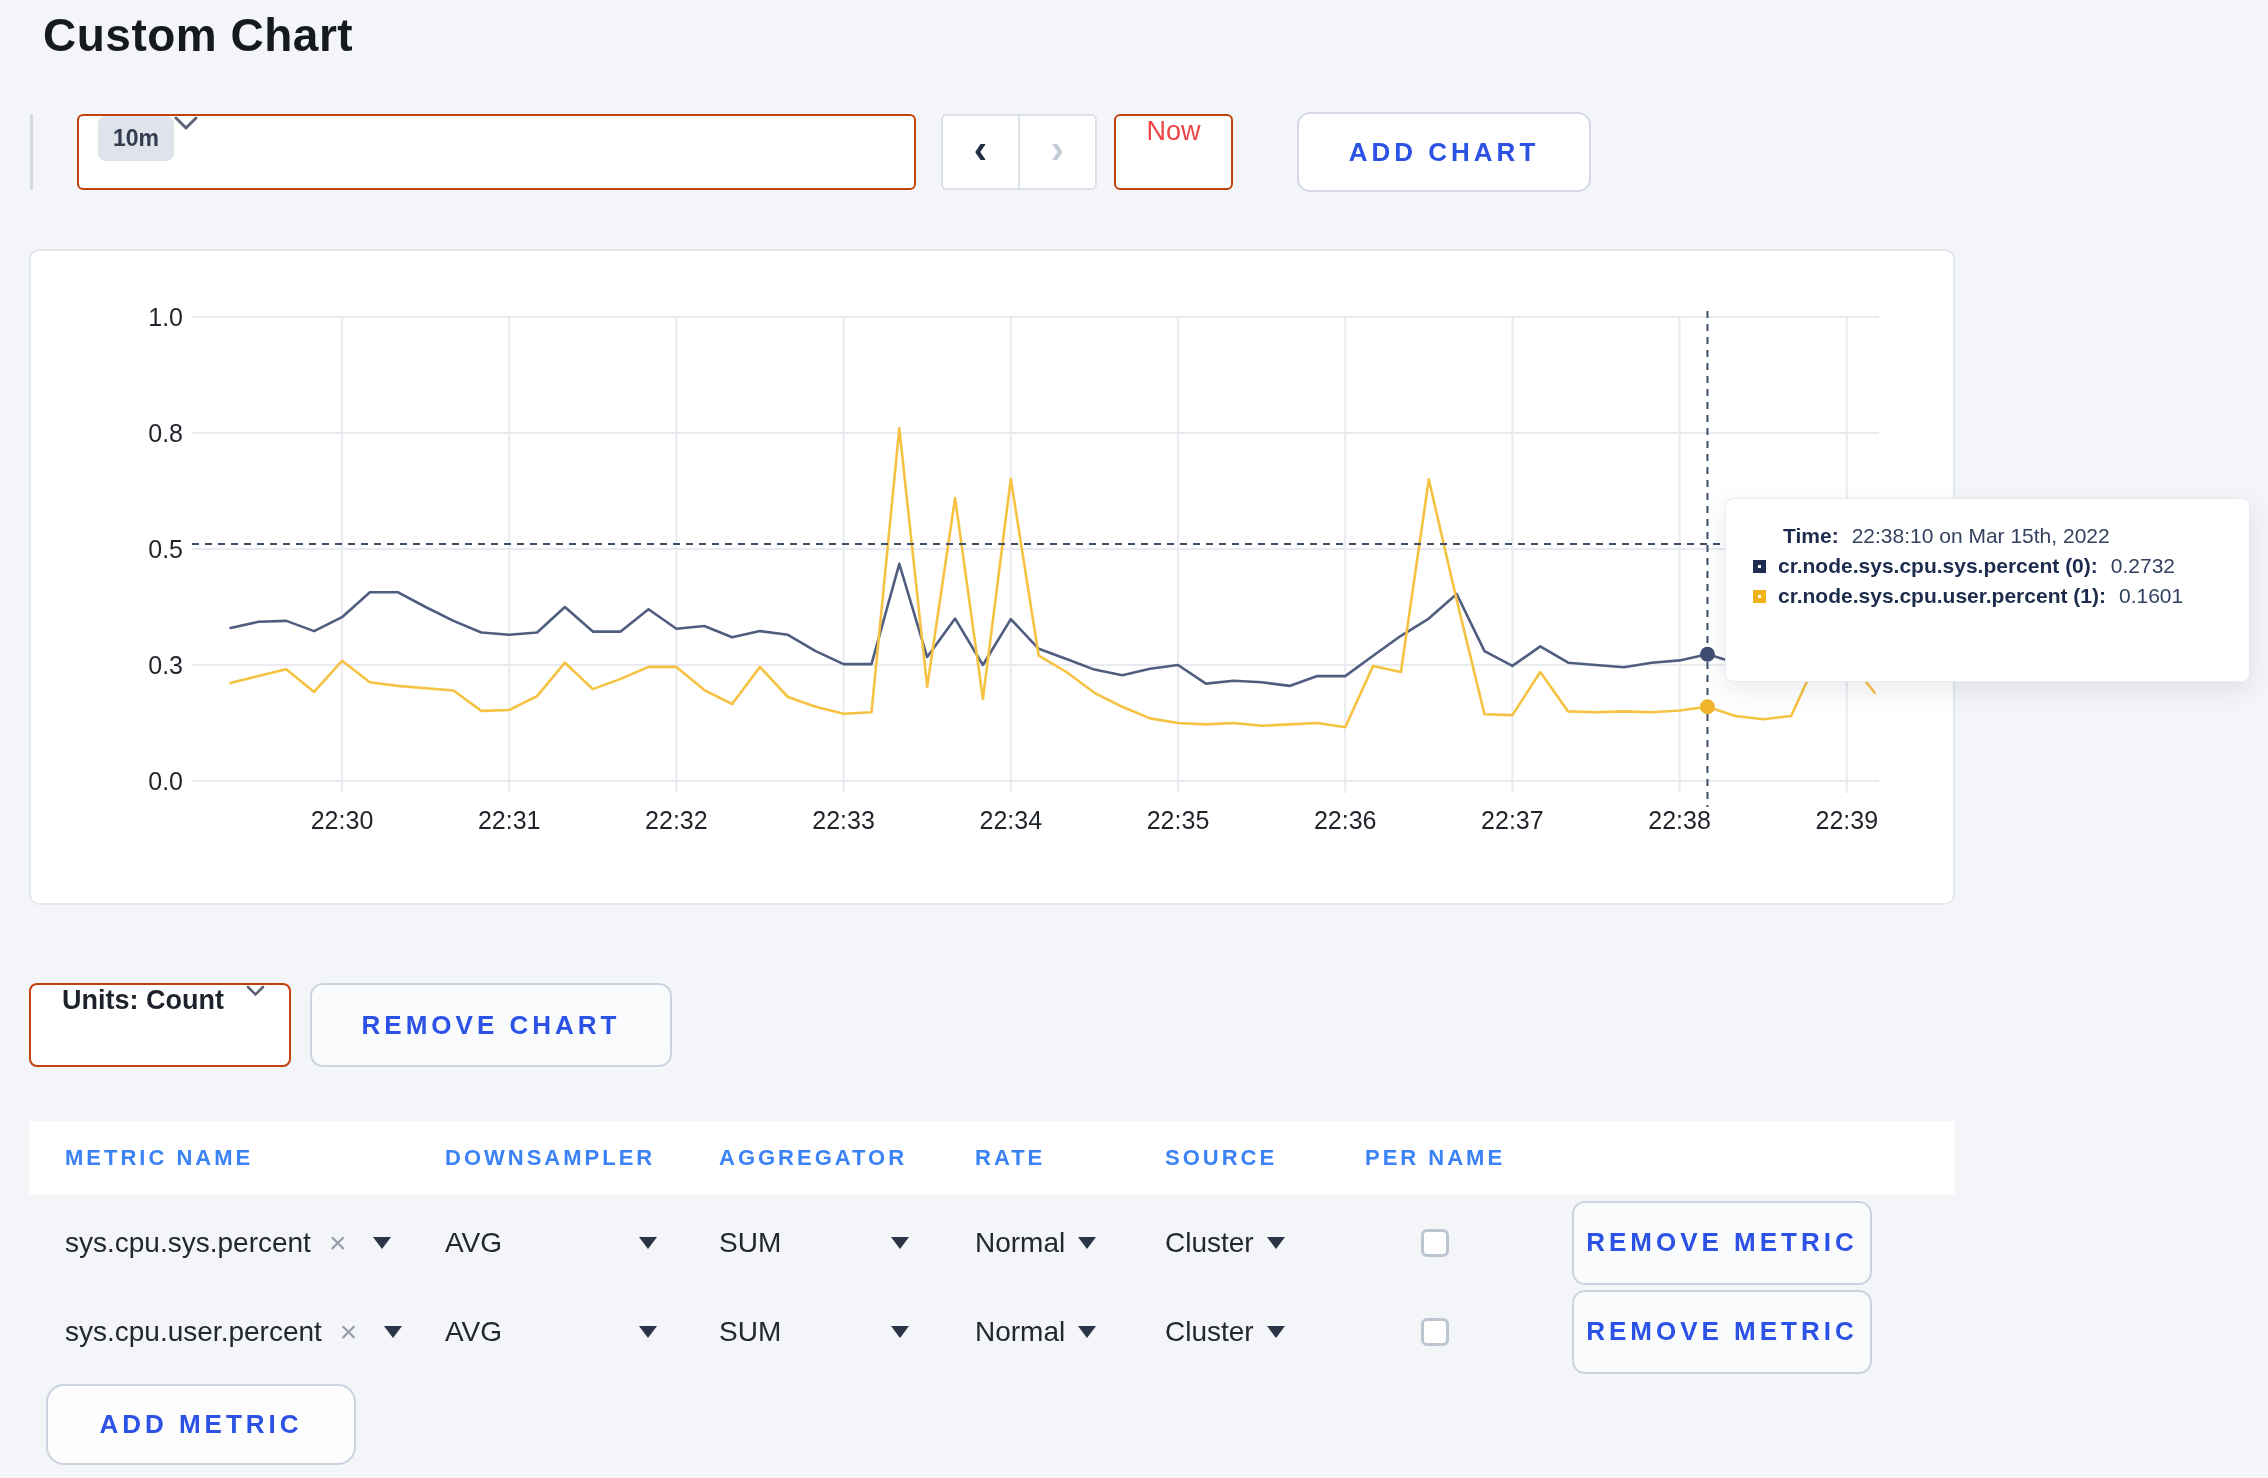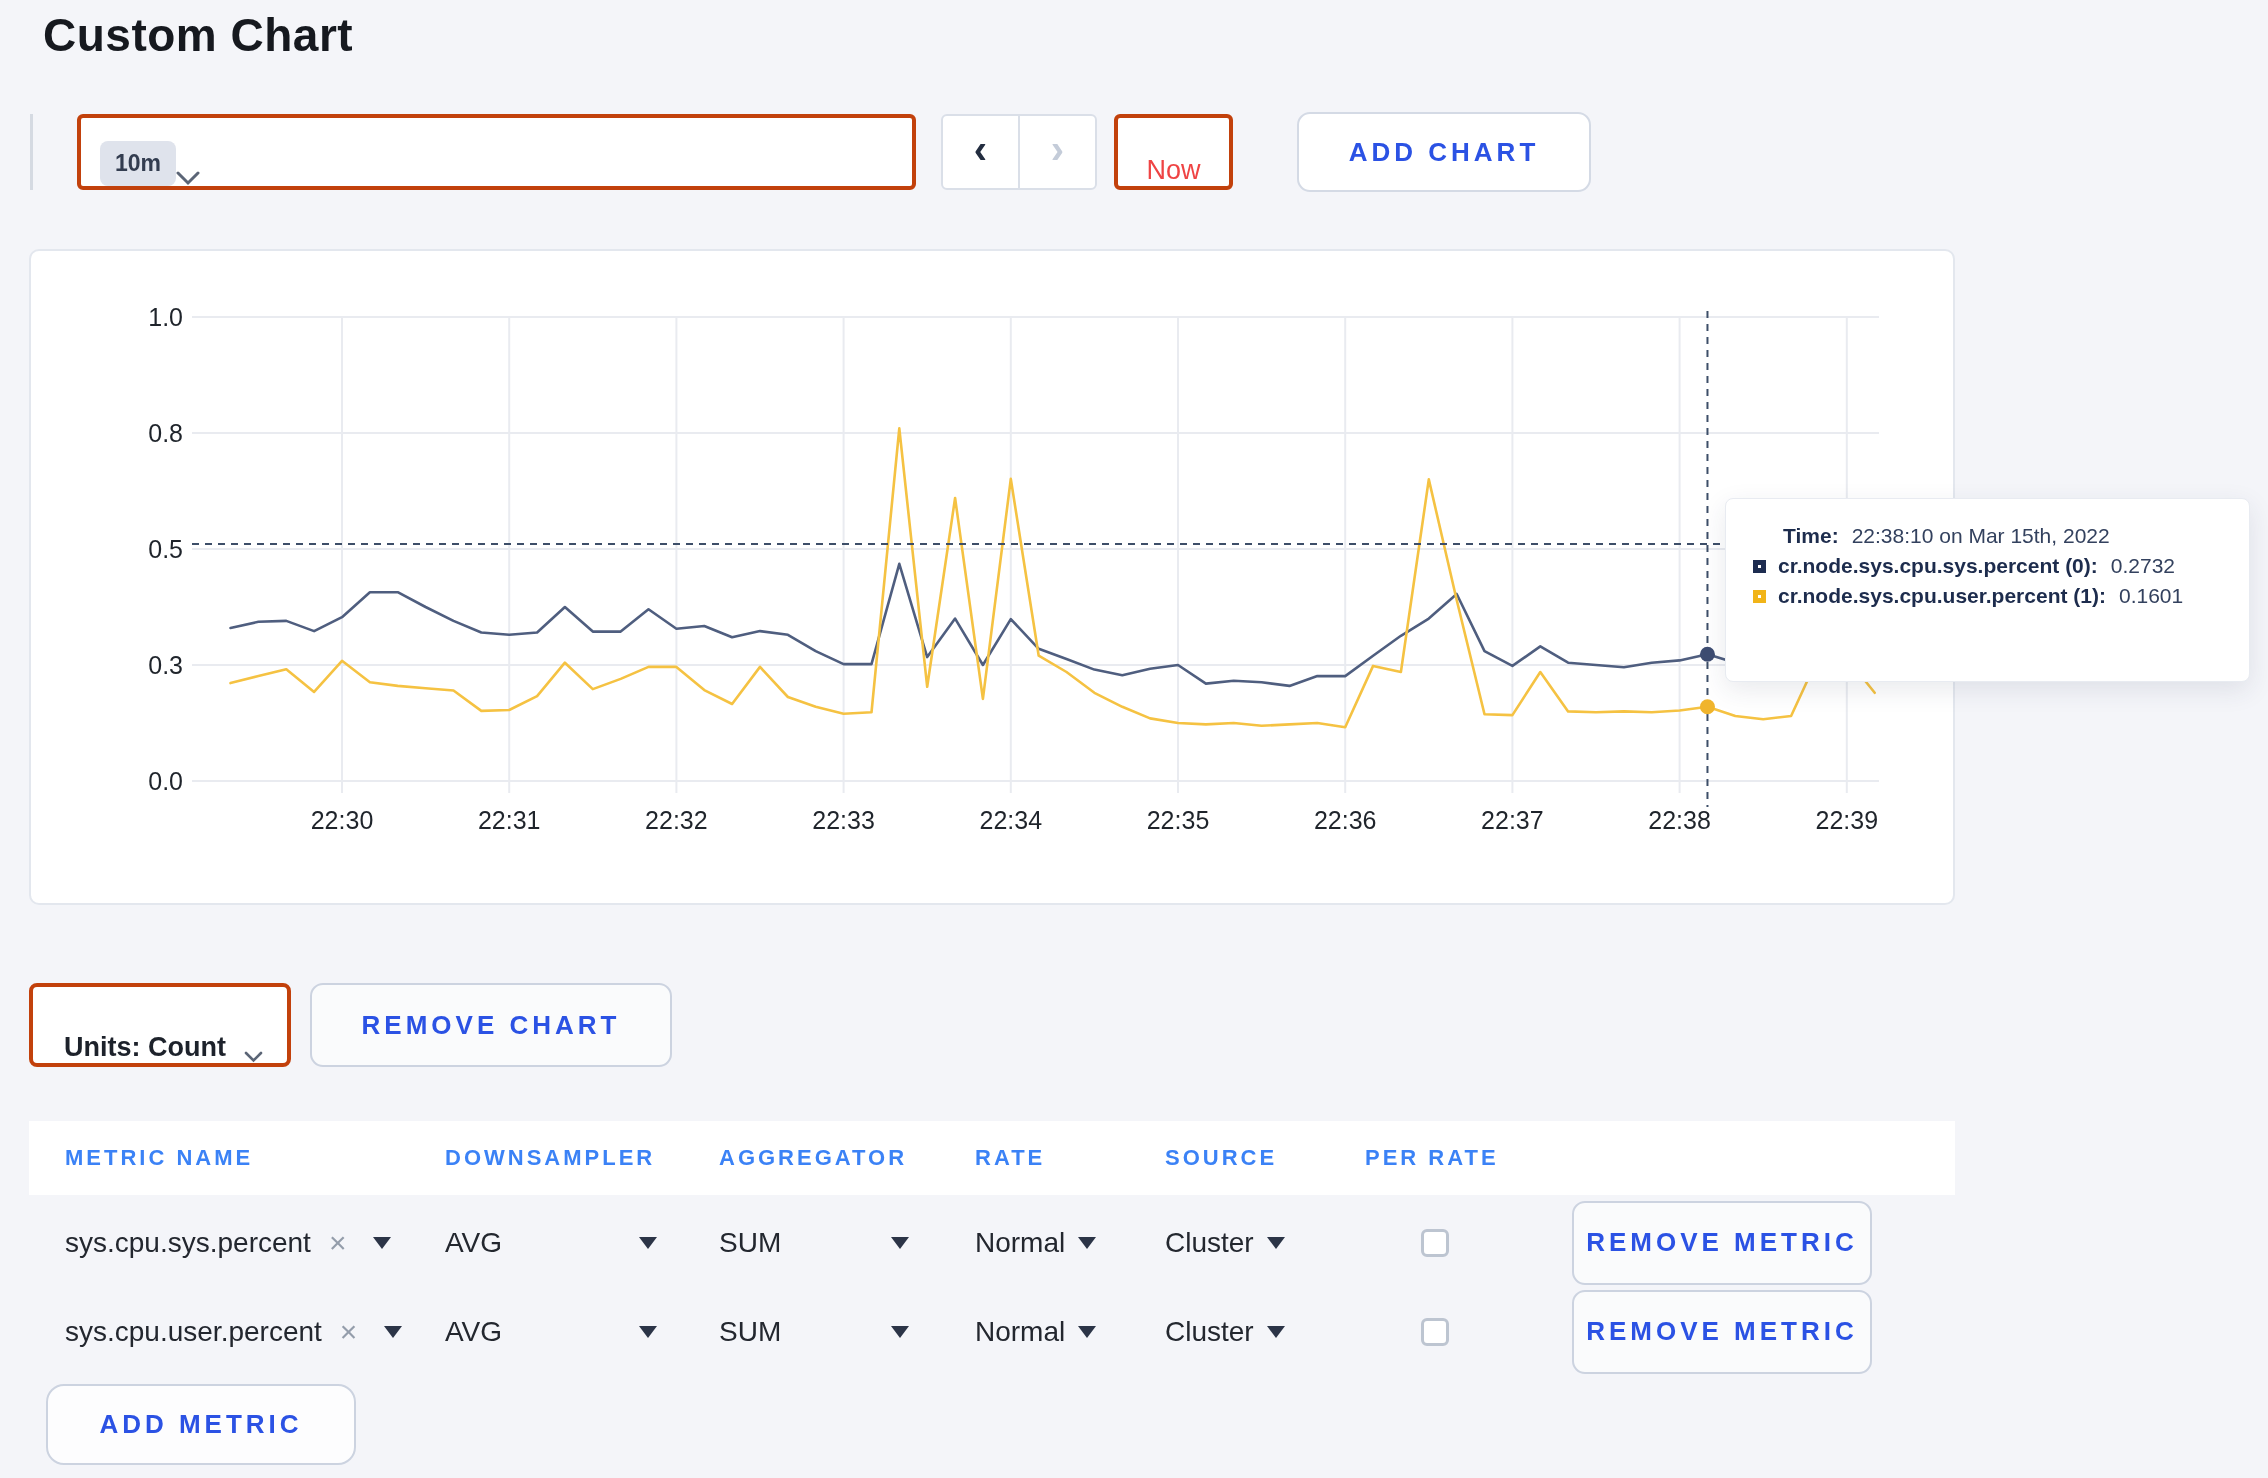--- a/index.html
+++ b/index.html
@@ -12,22 +12,22 @@
     position:relative;
   }
   .abs { position:absolute; }
 
   
   .page-title { left:43px; top:8px; font-size:46px; font-weight:600; color:#16191f; letter-spacing:.5px; }
 
   .toolbar-divider { left:30px; top:114px; width:3px; height:76px; background:#d5dae2; }
 
   .btnish {
-    background:#fff; border:4px solid #c2410c; border-radius:6px;
-    display:flex; align-items:flex-end; cursor:pointer;
+    background:#fff; border:2px solid #c2410c; border-radius:6px;
+    display:flex; align-items:flex-start; cursor:pointer;
   }
   .time-select { left:77px; top:114px; width:839px; height:76px; padding:0 26px 0 19px; }
   .time-badge {
     background:#dfe3ec; border-radius:8px; padding:9px 15px;
     font-size:23px; font-weight:700; color:#333d50;
   }
   .time-label { margin-left:31px; font-size:28px; color:#272b33; flex:1; }
   .chev { display:inline-flex; align-items:center; }
 
   .pager { left:941px; top:114px; width:156px; height:76px; background:#fff; border:2px solid #dadfe8; border-radius:6px; display:flex; }
@@ -203,21 +203,21 @@
   </span>
 </div>
 <button class="abs blue-btn remove-chart">REMOVE CHART</button>
 
 <div class="abs grid-cols tbl-header">
   <span class="h">METRIC NAME</span>
   <span class="h">DOWNSAMPLER</span>
   <span class="h">AGGREGATOR</span>
   <span class="h">RATE</span>
   <span class="h">SOURCE</span>
-  <span class="h" style="padding-left:10px">PER RATE</span>
+  <span class="h" style="padding-left:10px">PER NAME</span>
   <span></span>
 </div>
 
 <div class="abs grid-cols tbl-row row-1">
   <div class="cell">
     <span>sys.cpu.sys.percent</span>
     <span class="x-icon">×</span>
     <span class="caret"></span>
   </div>
   <div>

